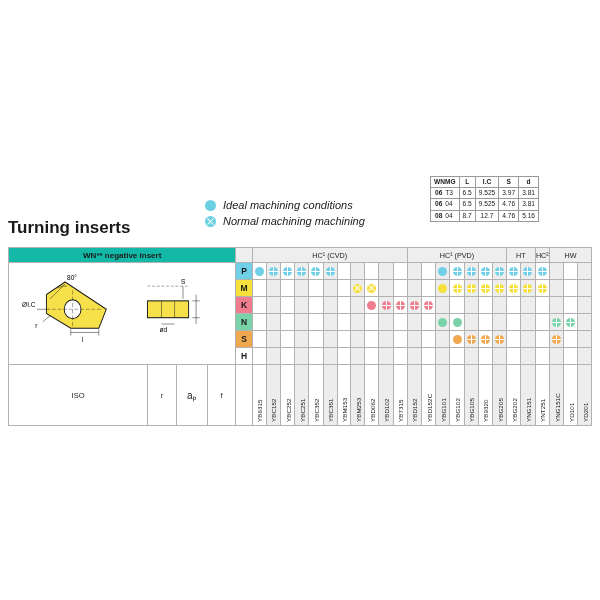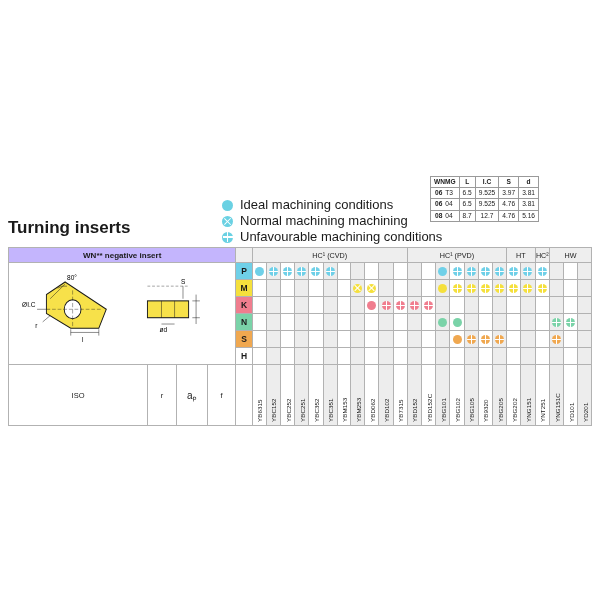--- a/index.html
+++ b/index.html
@@ -8,21 +8,21 @@
 
   
   .dimtable{position:absolute;left:430px;top:176px;border-collapse:collapse;font-size:6.6px;}
   .dimtable th,.dimtable td{border:0.7px solid #9a9a9a;padding:1px 3px;text-align:center;line-height:1.25;white-space:nowrap;}
   .dimtable th{font-weight:bold;}
   .dimtable td.lab{font-weight:bold;text-align:left;padding-left:4px;}
   .dimtable td.lab span.sz{font-weight:bold;}
   .dimtable td.lab span.sub{font-weight:normal;padding-left:3px;}
 
   
-  .legend{position:absolute;left:222px;top:197px;font-size:13px;line-height:16px;}
+  .legend{position:absolute;left:205px;top:197px;font-size:11px;line-height:16px;font-style:italic;}
   .legend .row{display:flex;align-items:center;height:16px;}
   .legend .row .txt{padding-left:7px;}
 
   .dot{width:11px;height:11px;border-radius:50%;display:inline-block;position:relative;box-sizing:border-box;}
   .dot.ideal{background:#6ad1e3;}
   .dot.normal{background:#6ad1e3;}
   .dot.unfav{background:#6ad1e3;}
   .dot.normal::before,.dot.normal::after,
   .dot.unfav::before,.dot.unfav::after{content:"";position:absolute;background:#ffffff;}
   .dot.normal::before{left:50%;top:1px;width:1.2px;height:9px;margin-left:-0.6px;transform:rotate(45deg);}
@@ -31,21 +31,21 @@
   .dot.unfav::after{top:50%;left:0.5px;height:1.2px;width:10px;margin-top:-0.6px;}
 
   
   .title{position:absolute;left:8px;top:218px;font-size:17px;font-weight:bold;}
 
   
   .main{position:absolute;left:8px;top:247px;width:584px;}
   table.grid{border-collapse:collapse;width:584px;font-size:6.5px;}
   table.grid td,table.grid th{border:0.7px solid #b2b2b2;padding:0;}
 
-  .hdr-left{background:#c4b5fd;text-align:center;font-size:8px;font-weight:bold;height:14px;}
+  .hdr-left{background:#14b8a6;text-align:center;font-size:8px;font-weight:bold;height:14px;}
   .hdr-grp{background:#eeeeee;text-align:center;font-size:7.2px;height:14px;}
 
   .rowlab{width:16px;height:16px;text-align:center;font-weight:bold;font-size:8.5px;}
   .rP{background:#6fd0e8;}
   .rM{background:#f5e03c;}
   .rK{background:#f07d8e;}
   .rN{background:#7ad3a8;}
   .rS{background:#f0a850;}
   .rH{background:#ffffff;}
 
@@ -118,24 +118,20 @@
 
   <div class="legend">
     <div class="row">
       <span class="dot ideal"></span>
       <span class="txt">Ideal machining conditions</span>
     </div>
     <div class="row">
       <span class="dot normal"></span>
       <span class="txt">Normal machining machining</span>
     </div>
-    <div class="row">
-      <span class="dot unfav"></span>
-      <span class="txt">Unfavourable machining conditions</span>
-    </div>
   </div>
 
   <div class="title">Turning inserts</div>
 
   <div class="main">
     <table class="grid" id="grid">
         <tbody>
           <tr>
             <td class="hdr-left" colspan="4">WN** negative insert</td>
             <td class="hdr-left" style="width:16px;background:#eeeeee;"></td>

